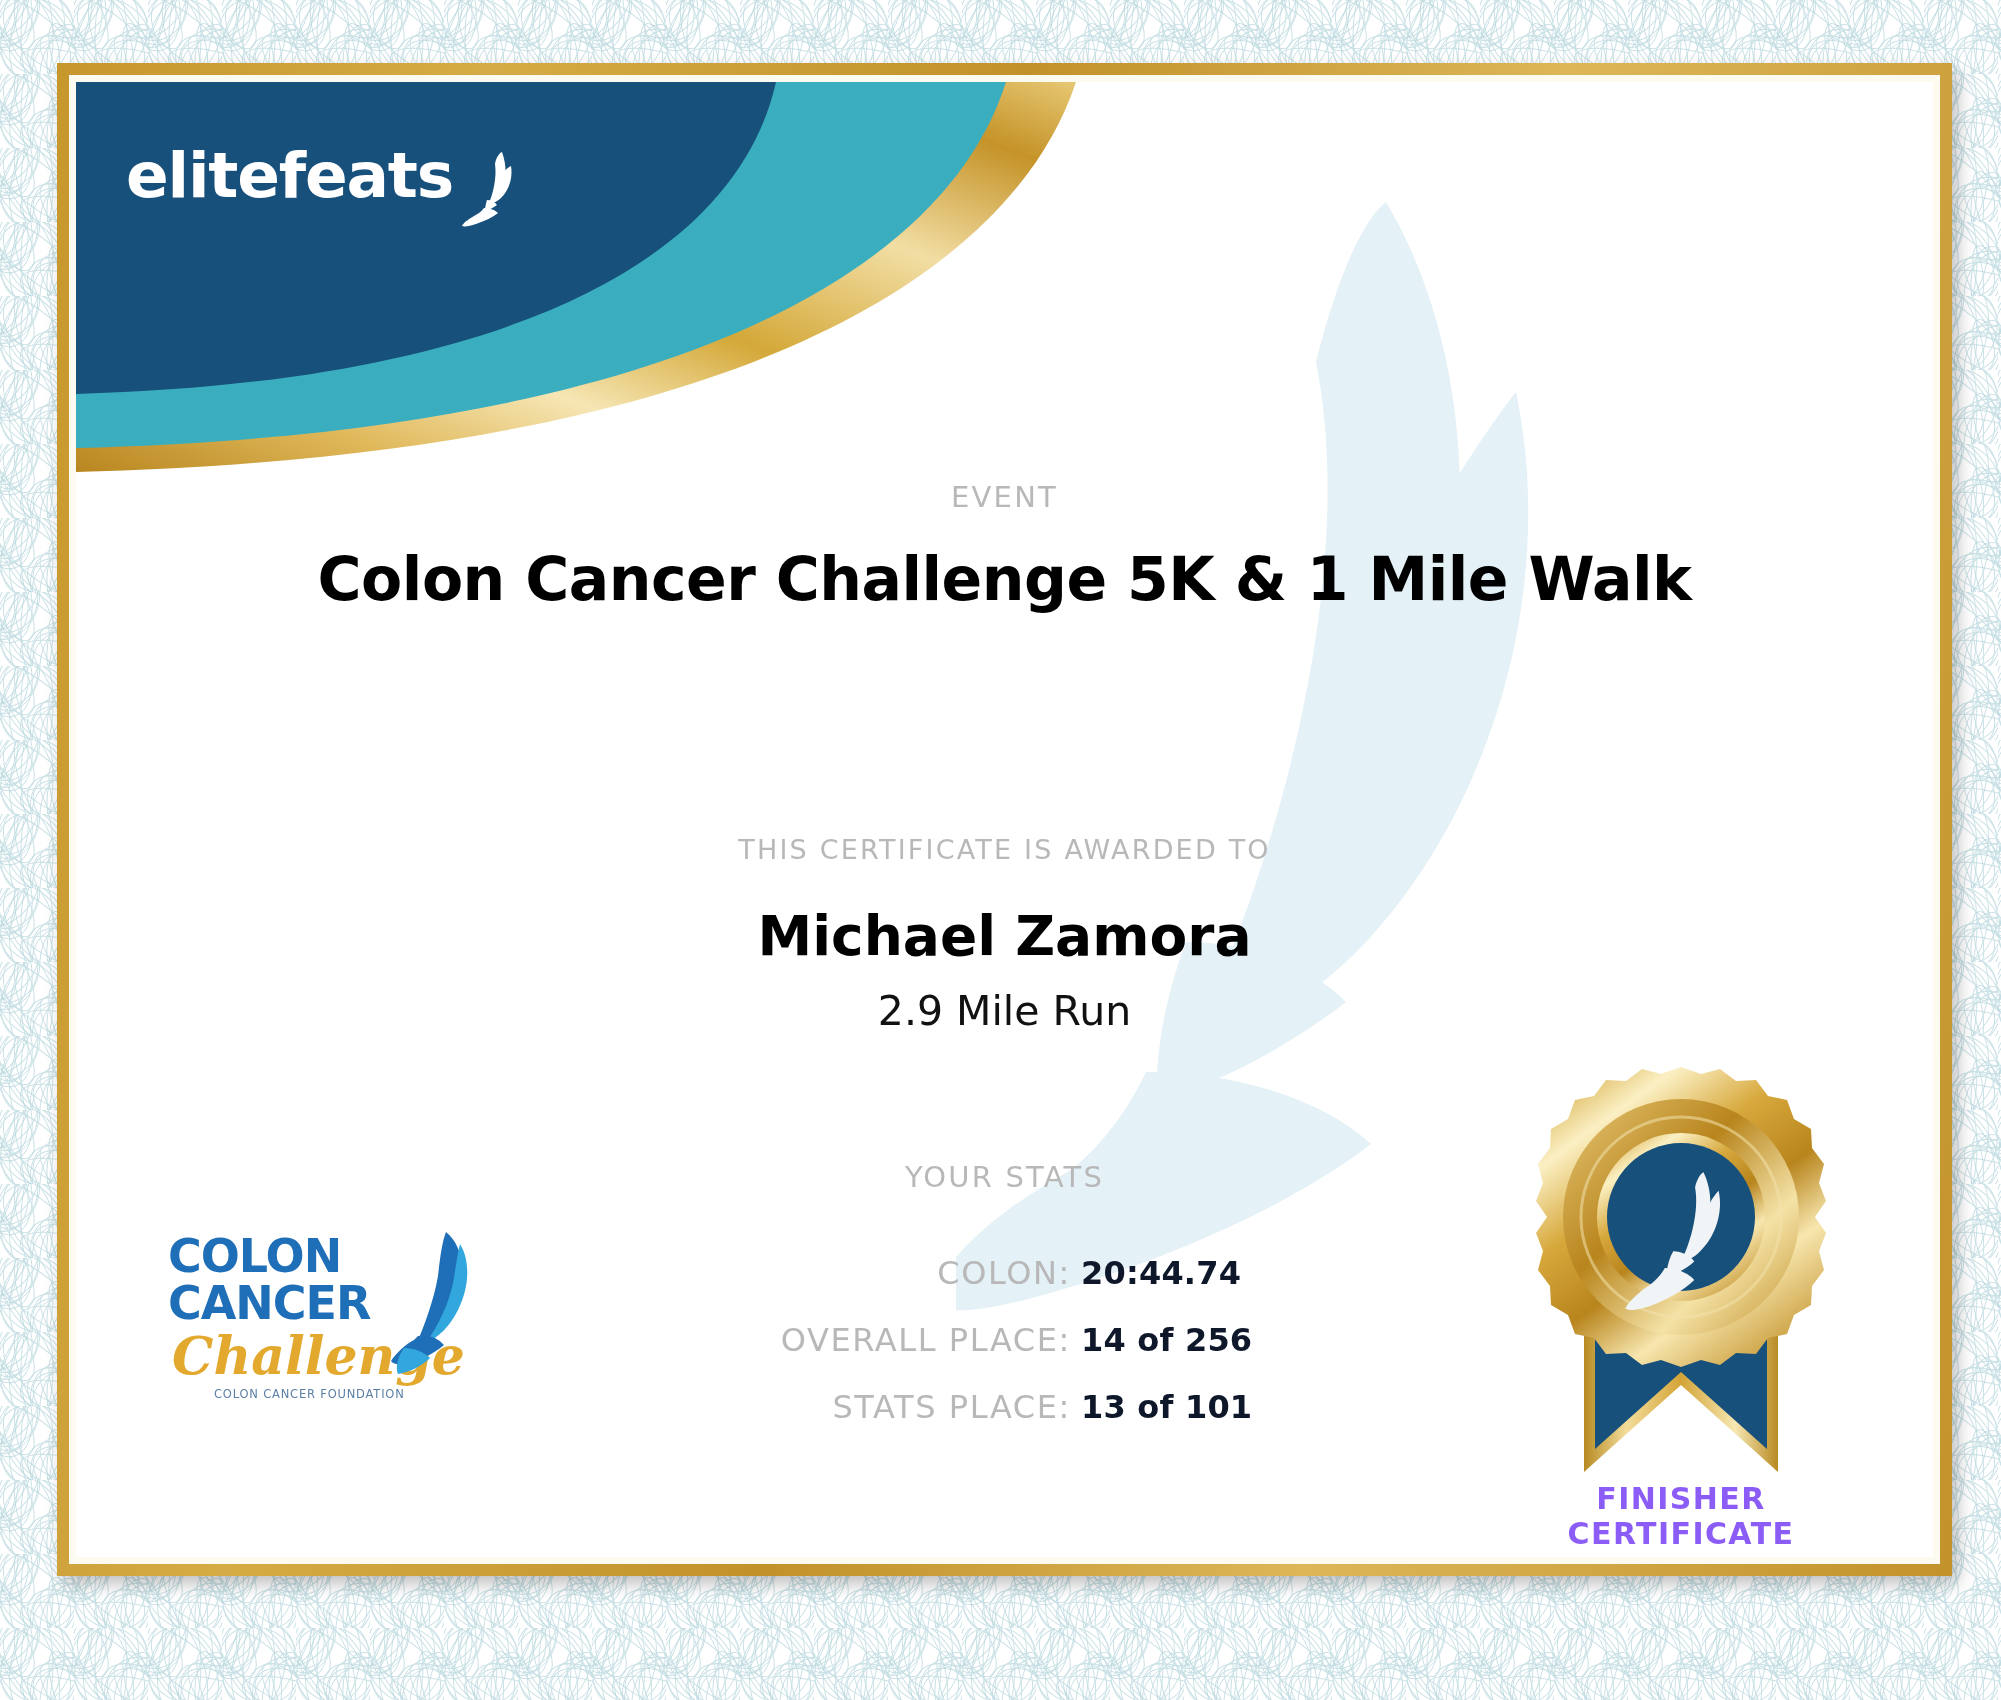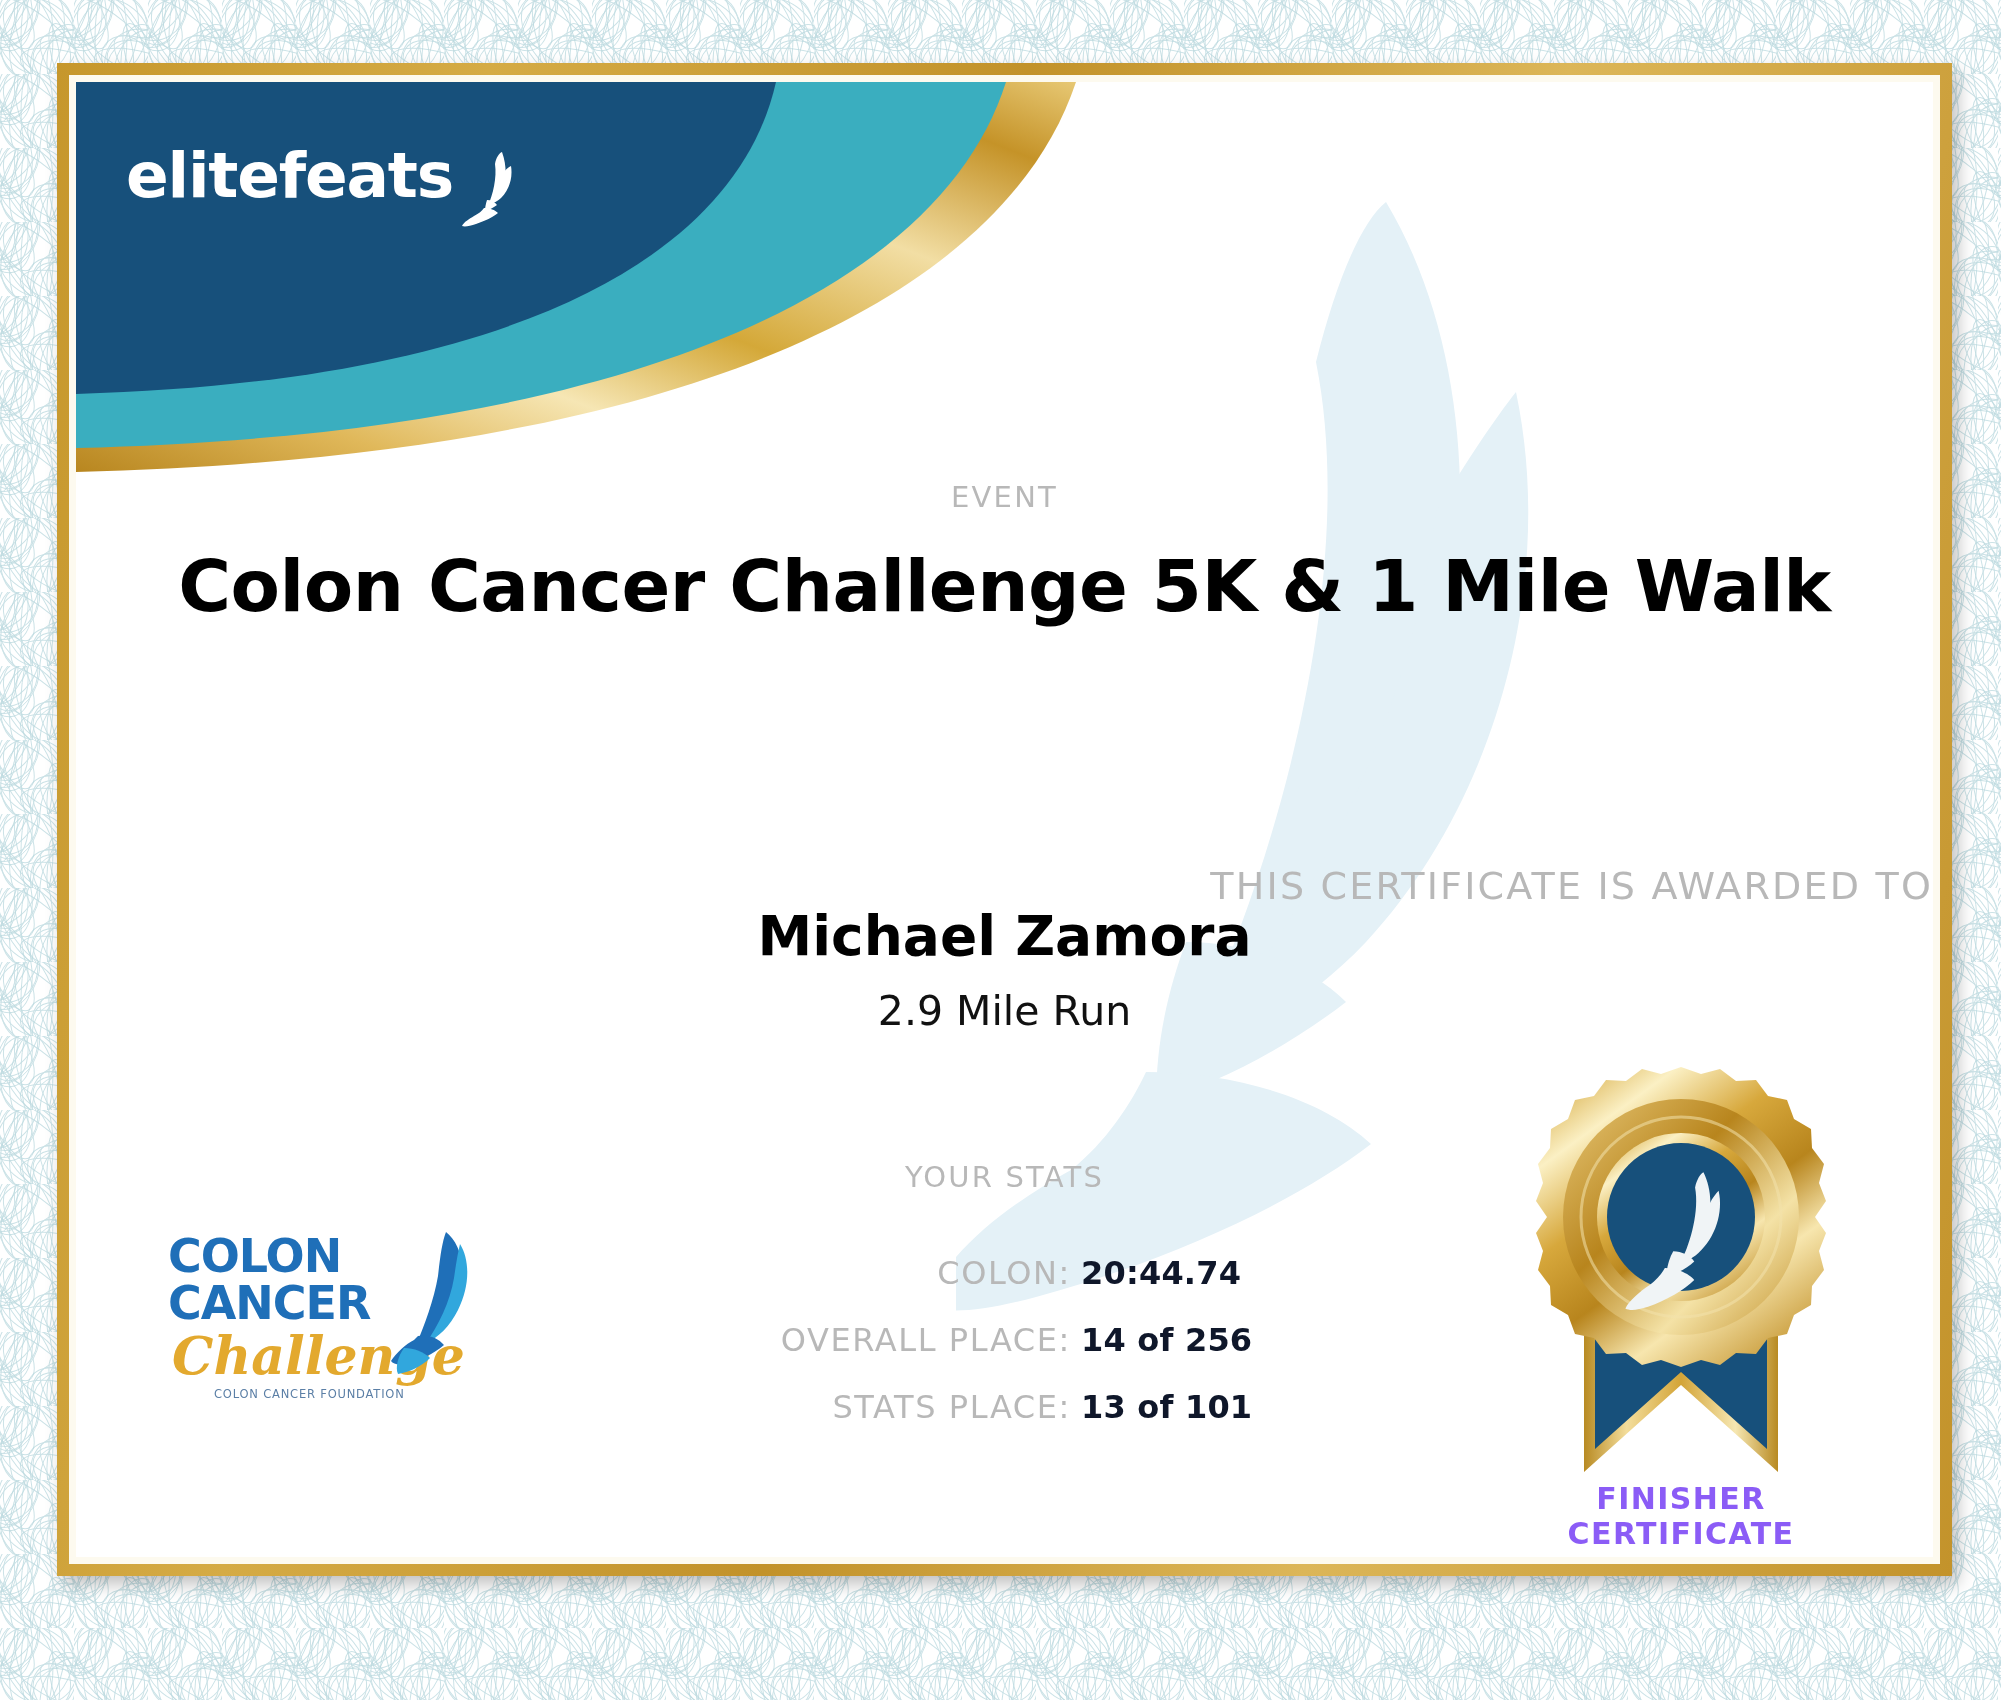--- a/index.html
+++ b/index.html
@@ -119,34 +119,33 @@
     left: 0; right: 0;
     top: 398px;
     text-align: center;
     font-size: 29px;
   }
   .event-title {
     position: absolute;
     left: 0; right: 0;
     top: 462px;
     text-align: center;
-    font-size: 72px;
+    font-size: 60px;
     font-weight: bold;
     color: #000000;
     letter-spacing: -0.5px;
     font-family: "DejaVu Sans", sans-serif;
   }
 
   .awarded-label {
     position: absolute;
     left: 0; right: 0;
     top: 752px;
-    text-align: right;
-    font-size: 38px;
-    margin-top: 30px;
+    text-align: center;
+    font-size: 27px;
   }
   .recipient-name {
     position: absolute;
     left: 0; right: 0;
     top: 822px;
     text-align: center;
     font-size: 55px;
     font-weight: bold;
     color: #000000;
     letter-spacing: 0px;

